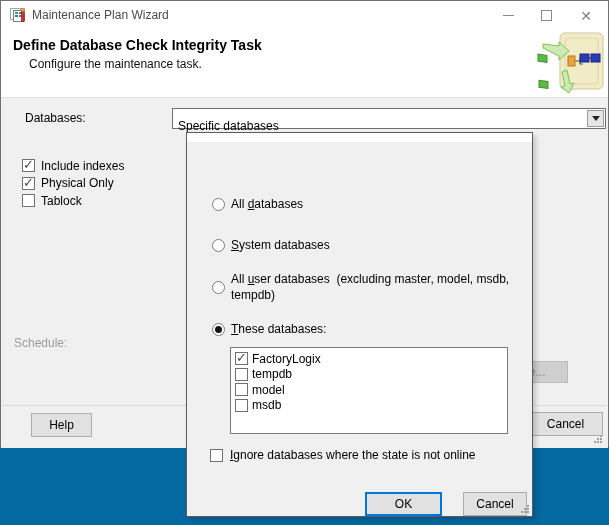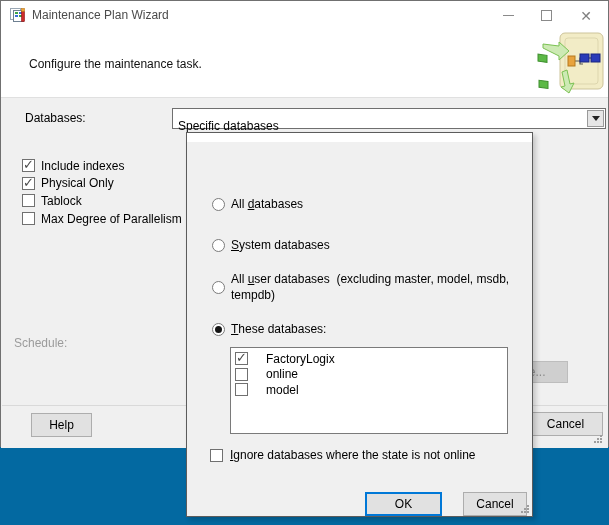--- a/index.html
+++ b/index.html
@@ -69,21 +69,21 @@
            flex:none; position:relative; }
   .radio.selected::after { content:""; position:absolute; left:2px; top:2px; width:7px; height:7px;
            border-radius:50%; background:#151515; }
   .radiorow .lbl { margin-left:6px; }
   .pw { white-space:pre-wrap; }
   .row-u3 .lbl { width:302px; line-height:16px; }
 
   .listbox { position:absolute; left:43px; top:214px; width:278px; height:87px; background:#fff;
              border:1px solid #7a7a7a; padding:3px 0 0 4px; overflow:hidden; }
   .lirow { display:flex; align-items:center; height:15px; margin-bottom:0.5px; }
-  .lirow .txt { margin-left:18px; }
+  .lirow .txt { margin-left:4px; }
 
   .ignore-row { position:absolute; left:23px; top:315px; display:flex; align-items:center; }
   .ignore-row .lbl { margin-left:7px; }
 
   .btn-ok { position:absolute; left:178px; top:359px; width:77px; height:24px;
             border:2px solid #0078d7; }
   .btn-pop-cancel { position:absolute; left:276px; top:359px; width:64px; height:24px; }
   .grip-pop { right:2px; bottom:2px; }
 
   u { text-decoration:underline; }
@@ -112,20 +112,21 @@
         </div>
       <div class="tb-btn tb-max">
           <div class="glyph-max"></div>
         </div>
       <div class="tb-btn tb-close">
           <span class="glyph-close">✕</span>
         </div>
     </div>
 
     <div class="hdr">
+      <h1>Define Database Check Integrity Task</h1>
       <div class="sub">Configure the maintenance task.</div>
       <svg class="hdr-art" width="68" height="62" viewBox="0 0 68 62">
         <rect x="23" y="1" width="43" height="56" rx="5" fill="#f2ecc6" stroke="#cdc49a"></rect>
         <rect x="28" y="6" width="33" height="46" rx="3" fill="none" stroke="#ddd6ae"></rect>
         <path d="M37 29 h6 M46 26 h-3 v6 h3" fill="none" stroke="#555" stroke-width="1.2"></path>
         <rect x="31" y="24" width="7" height="10" fill="#e8a33d" stroke="#b5791c"></rect>
         <rect x="43" y="22" width="9" height="8" fill="#2a3bb8" stroke="#1a2680"></rect>
         <rect x="54" y="22" width="9" height="8" fill="#2a3bb8" stroke="#1a2680"></rect>
         <path d="M52 26 h2" stroke="#1a2680" stroke-width="1.2"></path>
         <polygon points="6,12 22,14 22,10 32,19 22,28 22,24 6,16" fill="#cdeab4" stroke="#7bc153"></polygon>
@@ -150,24 +151,20 @@
         <span class="txt">Include indexes</span>
       </div>
       <div class="optrow" style="top:77px;align-items:flex-end;">
         <div class="cb checked"></div>
         <span class="txt">Physical Only</span>
       </div>
       <div class="optrow" style="top:95px;">
         <div class="cb"></div>
         <span class="txt">Tablock</span>
       </div>
-      <div class="optrow" style="top:113px;">
-        <div class="cb"></div>
-        <span class="txt">Max Degree of Parallelism</span>
-      </div>
 
       <div class="sched-lbl" style="top:238px;">Schedule:</div>
       <button class="btn btn-change" style="top:263px;">Change...</button>
 
       <div class="divider" style="top:307px;"></div>
       <button class="btn btn-help" style="top:315px;text-align:center;">Help</button>
       <button class="btn btn-main-cancel" style="top:314px;">Cancel</button>
       <div class="grip" style="left:592px; top:336px; position:absolute;"></div>
     </div>
   </div>
@@ -195,25 +192,29 @@
       <span class="lbl"><span></span><u>T</u><span>hese databases:</span></span>
     </div>
 
     <div class="listbox">
       <div class="lirow">
         <div class="cb checked"></div>
         <span class="txt">FactoryLogix</span>
       </div>
       <div class="lirow">
         <div class="cb"></div>
-        <span class="txt">online</span>
+        <span class="txt">tempdb</span>
       </div>
       <div class="lirow">
         <div class="cb"></div>
         <span class="txt">model</span>
+      </div>
+      <div class="lirow">
+        <div class="cb"></div>
+        <span class="txt">msdb</span>
       </div>
     </div>
 
     <div class="ignore-row">
       <div class="cb"></div>
       <span class="lbl"><span></span><u>I</u><span>gnore databases where the state is not online</span></span>
     </div>
 
     <button class="btn btn-ok">OK</button>
     <button class="btn btn-pop-cancel">Cancel</button>

